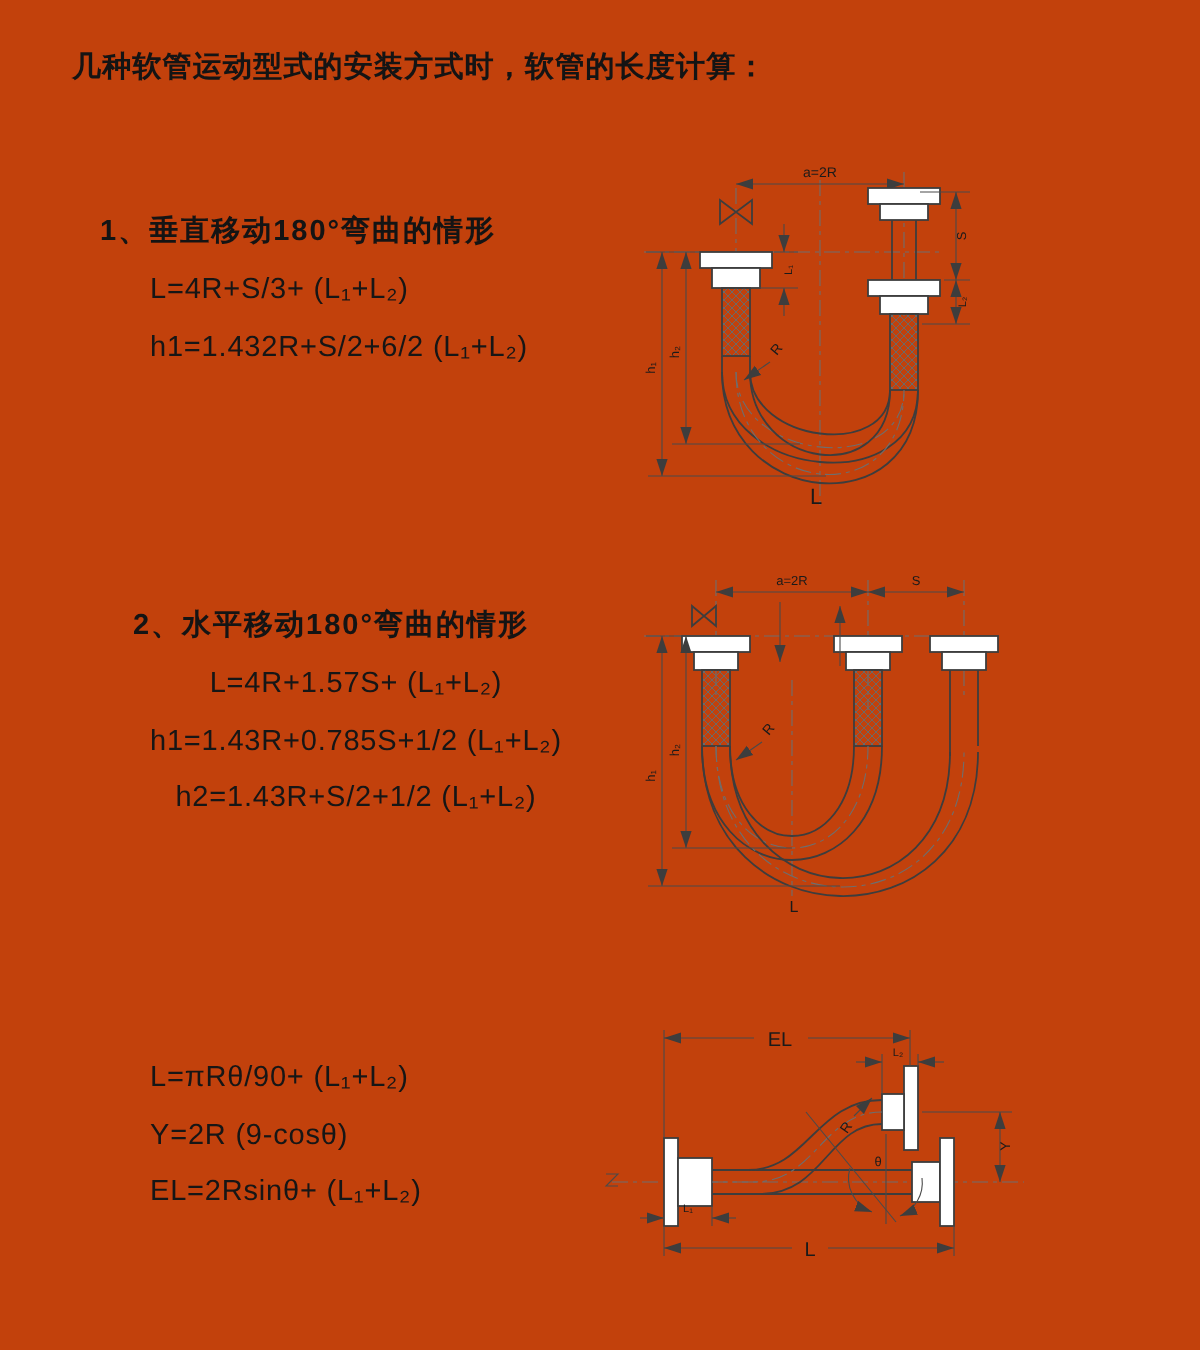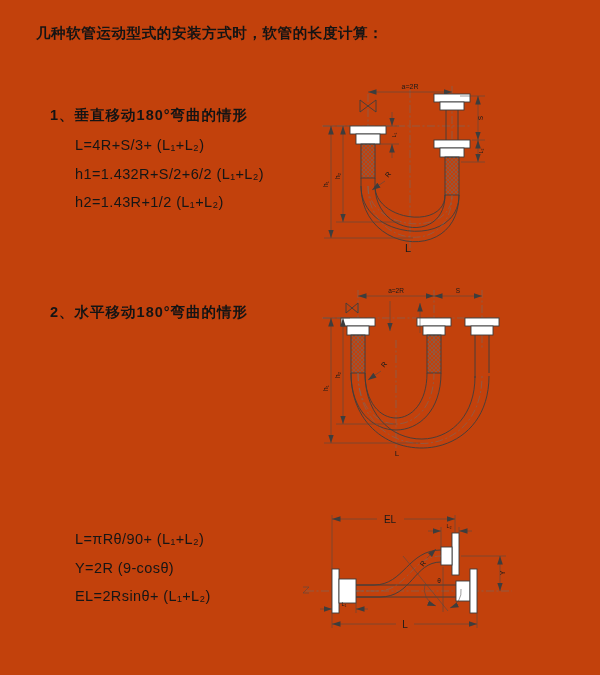--- a/index.html
+++ b/index.html
@@ -33,26 +33,30 @@
 
 <div class="page">
 
   <div class="doc-title">几种软管运动型式的安装方式时，软管的长度计算：</div>
 
   <div class="section" id="sec1">
     <div class="sec-heading">1、垂直移动180°弯曲的情形</div>
     <div class="formulas">
       <div class="formula">L=4R+S/3+ (L₁+L₂)</div>
       <div class="formula">h1=1.432R+S/2+6/2 (L₁+L₂)</div>
-      <div class="formula">h2=1.43R+1/2 (L₁+L₂)</div>
     </div>
   </div>
 
   <div class="section" id="sec2">
     <div class="sec-heading">2、水平移动180°弯曲的情形</div>
+    <div class="formulas">
+      <div class="formula">L=4R+1.57S+ (L₁+L₂)</div>
+      <div class="formula">h1=1.43R+0.785S+1/2 (L₁+L₂)</div>
+      <div class="formula">h2=1.43R+S/2+1/2 (L₁+L₂)</div>
+    </div>
   </div>
 
   <div class="section" id="sec3">
     <div class="formulas">
       <div class="formula">L=πRθ/90+ (L₁+L₂)</div>
       <div class="formula">Y=2R (9-cosθ)</div>
       <div class="formula">EL=2Rsinθ+ (L₁+L₂)</div>
     </div>
   </div>
 

